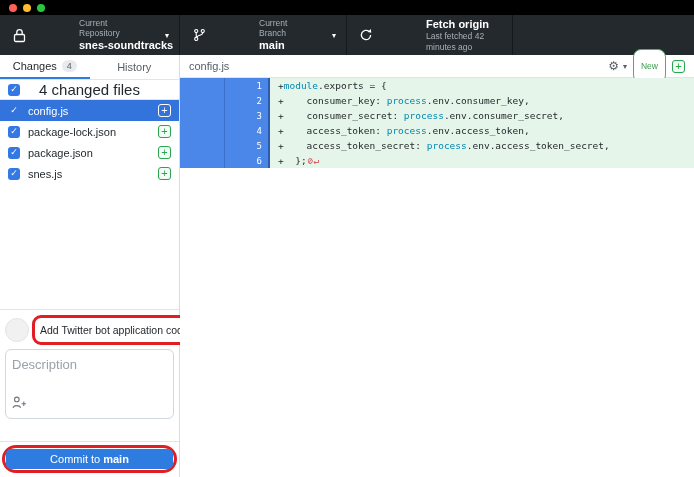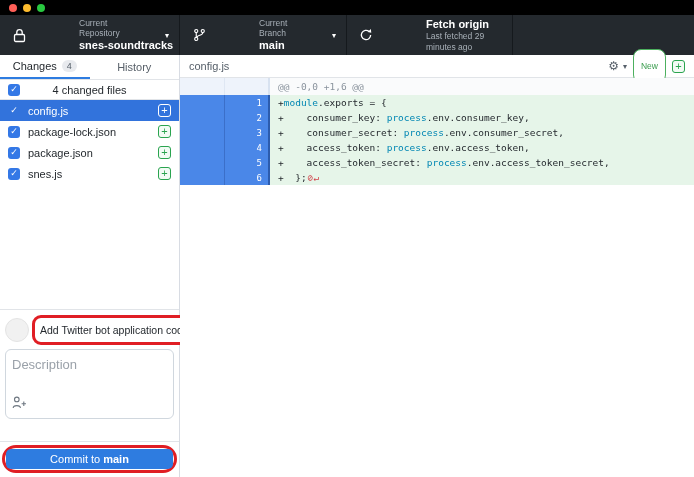--- a/index.html
+++ b/index.html
@@ -26,21 +26,21 @@
   .app-body { display:flex; height:422px; }
 
   
   .sidebar { width:180px; border-right:1px solid #d8dce3; display:flex; flex-direction:column; background:#fff; }
   .tabs { height:25px; display:flex; border-bottom:1px solid #e1e4e8; flex:none; }
   .tab { flex:1; display:flex; align-items:center; justify-content:center; font-size:11px; color:#586069; gap:5px; cursor:default; }
   .tab.active { color:#24292e; border-bottom:2.5px solid #2e7ce0; }
   .tab-badge { background:#e8eaee; color:#57606a; font-size:9px; border-radius:8px; padding:0 5px; line-height:12px; }
 
   .files-header { height:20px; border-bottom:1px solid #e1e4e8; display:flex; align-items:center; position:relative; flex:none; }
-  .files-header .hdr-label { font-size:11px; color:#24292e; margin:0 auto; }
+  .files-header .hdr-label { font-size:15px; color:#24292e; margin:0 auto; }
   .checkbox { width:12px; height:12px; background:#3478e6; border-radius:3px; color:#fff; font-size:9px;
               display:flex; align-items:center; justify-content:center; flex:none; line-height:1; }
   .files-header .checkbox { position:absolute; left:8px; }
 
   .file-list { flex:none; }
   .file-row { height:21px; display:flex; align-items:center; padding:0 8px; gap:8px; font-size:11px; color:#24292e; }
   .file-row .fname { flex:1; white-space:nowrap; overflow:hidden; }
   .file-row.selected { background:#3273dc; color:#fff; }
   .file-row.selected .checkbox { background:transparent; }
   .status-add { width:13px; height:13px; border:1px solid #2aa44f; border-radius:3px; color:#2aa44f;
@@ -133,21 +133,21 @@
     </div>
     <div class="tb-section tb-fetch">
       <span class="tb-icon">
         <svg width="14" height="14" viewBox="0 0 16 16">
             <path d="M13.3 8a5.3 5.3 0 1 1-1.7-3.9" fill="none" stroke="#fff" stroke-width="1.5"></path>
             <path d="M13.6 1.2 L14 5.4 L9.9 4.7 Z" fill="#fff"></path>
           </svg>
       </span>
       <span class="tb-text">
         <span class="tb-value">Fetch origin</span>
-        <span class="tb-label">Last fetched 29 minutes ago</span>
+        <span class="tb-label">Last fetched 42 minutes ago</span>
       </span>
     </div>
   </div>
 
   <div class="app-body">
 
     <div class="sidebar">
       <div class="tabs">
         <div class="tab active">
           <span>Changes</span>
@@ -219,25 +219,20 @@
     <div class="main">
       <div class="diff-header">
         <span class="diff-title">config.js</span>
         <span class="gear">⚙</span>
         <span class="gear-caret">▾</span>
         <span class="new-badge">New</span>
         <span class="add-box">+</span>
       </div>
 
       <div class="diff">
-        <div class="hunk-row">
-          <span class="g1"></span>
-            <span class="g2"></span>
-          <span class="hunk-text">@@ -0,0 +1,6 @@</span>
-        </div>
 
         <div class="code-row">
           <span class="g1"></span>
           <span class="g2">1</span>
           <span class="code-text"><span class="pl">+</span><span class="kw">module</span><span class="pl">.exports = {</span><span class="marker"></span></span>
         </div>
         <div class="code-row">
           <span class="g1"></span>
           <span class="g2">2</span>
           <span class="code-text"><span class="pl">+    consumer_key: </span><span class="kw">process</span><span class="pl">.env.consumer_key,</span><span class="marker"></span></span>

